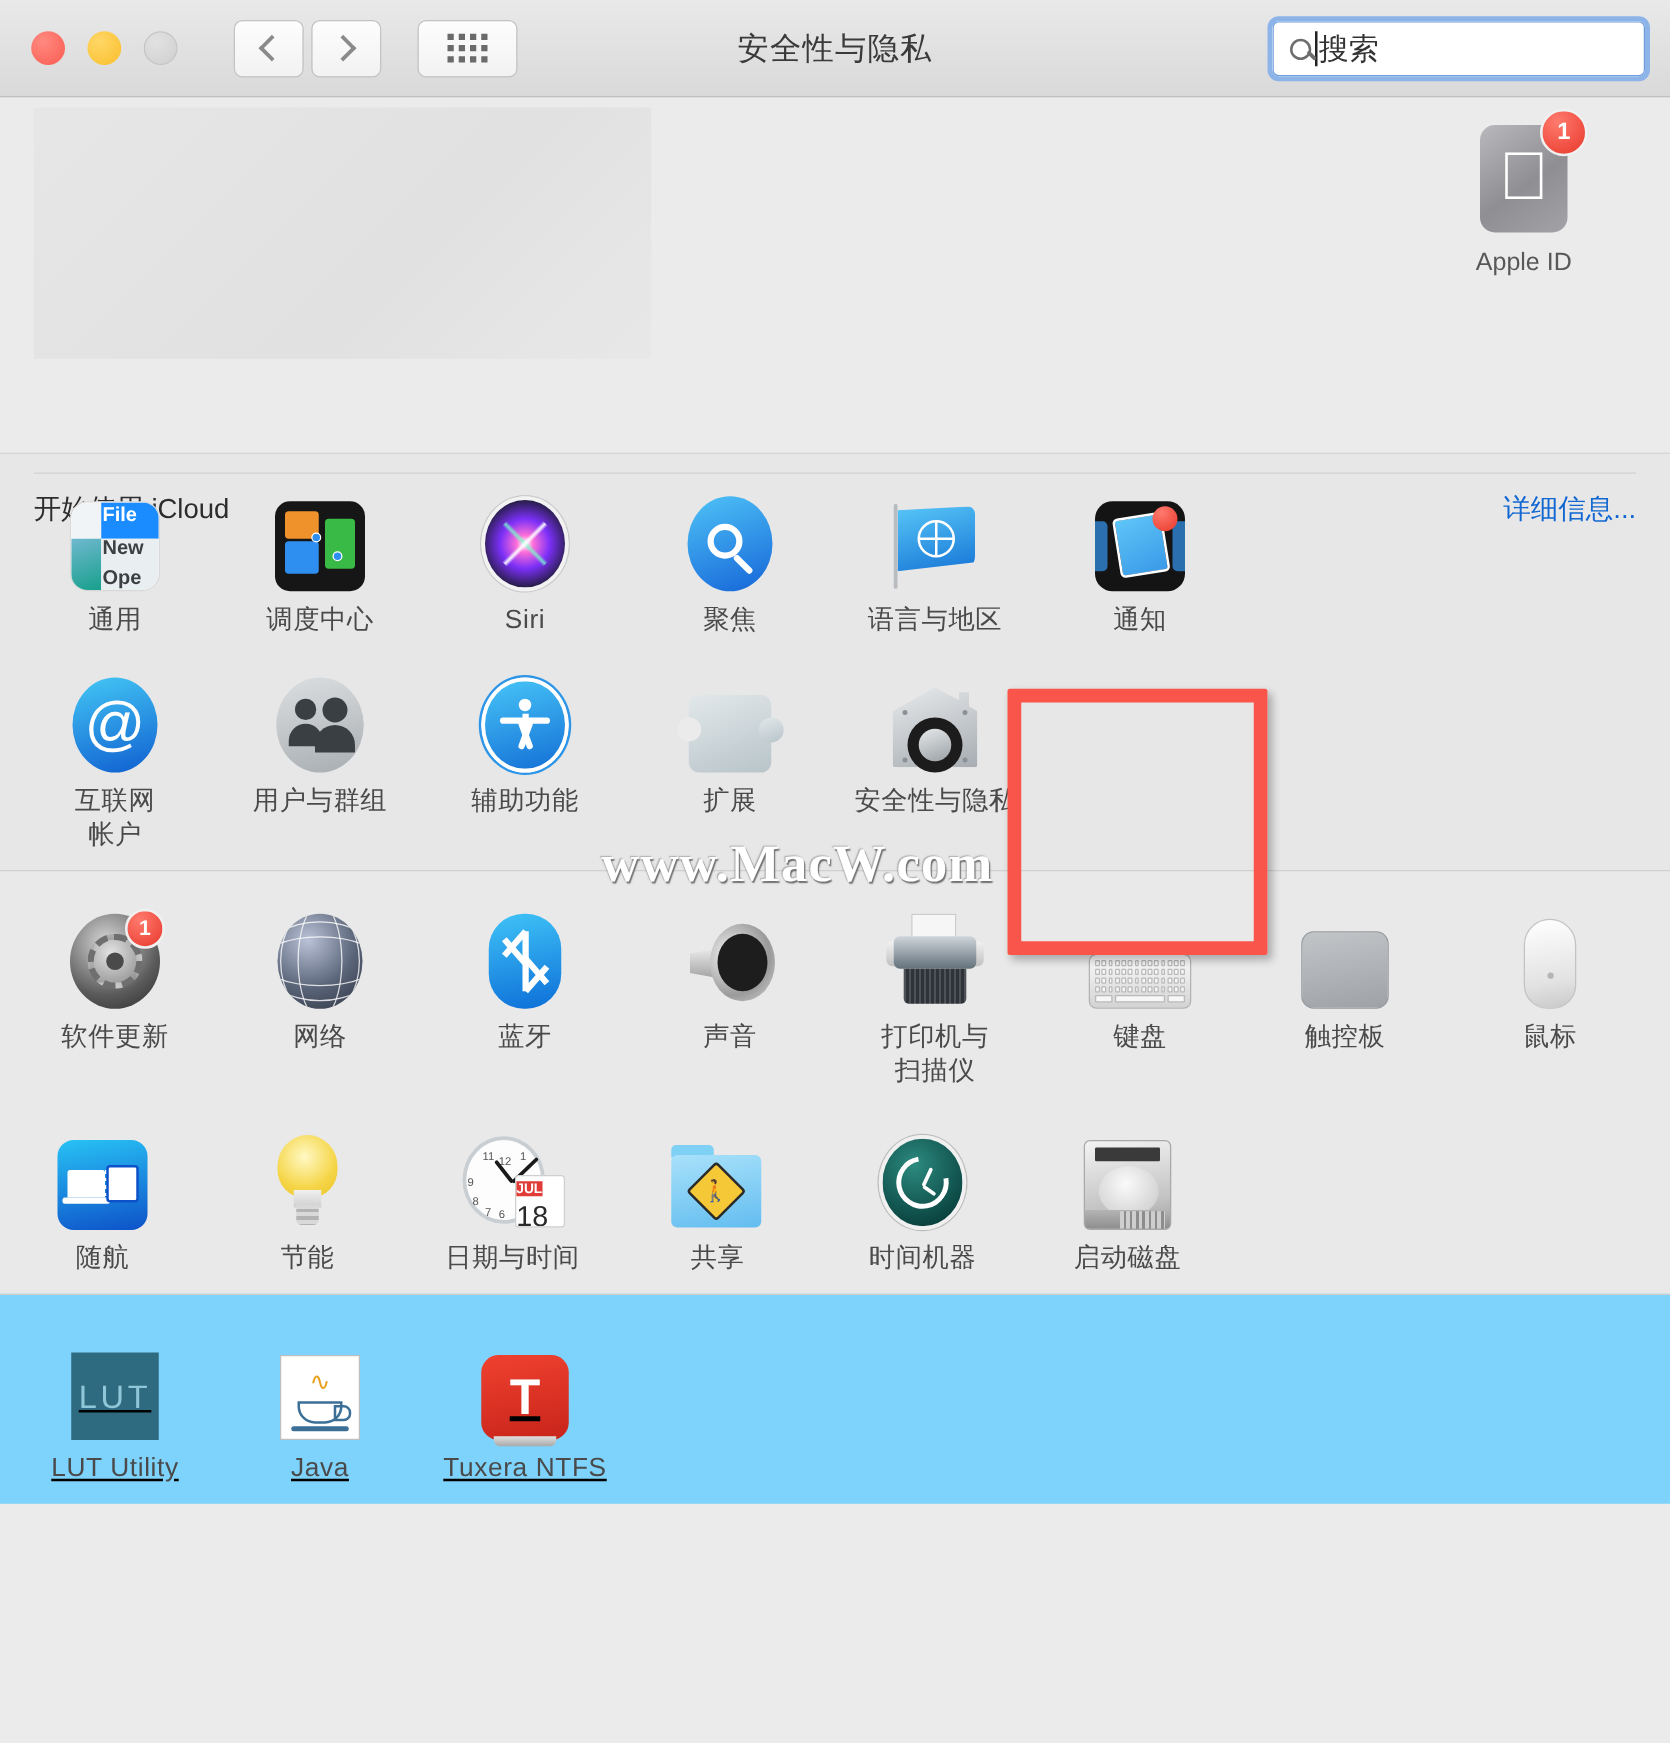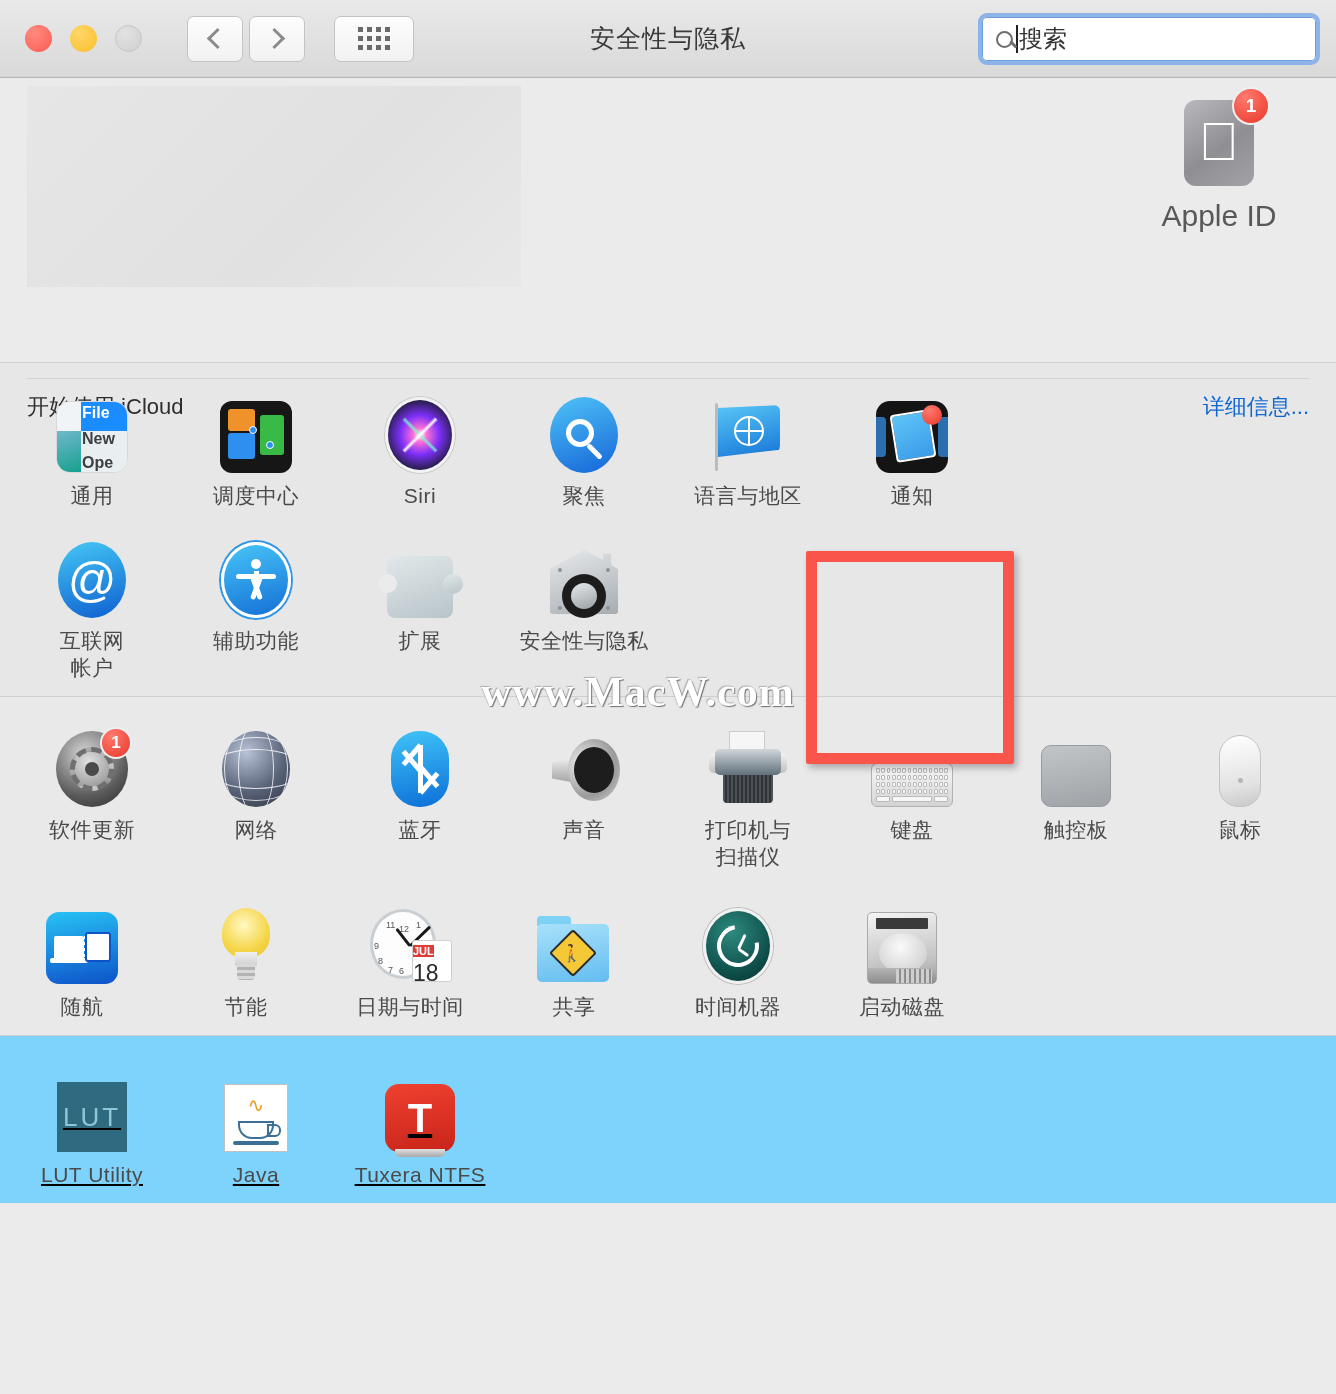--- a/index.html
+++ b/index.html
@@ -42,21 +42,21 @@
   .dotgrid i { width: 5px; height: 5px; background: #6a6a6a; display: block; }
 
   .win-title {
     position: absolute; left: 0; right: 0; text-align: center;
     font-size: 25px; color: #3a3a3a; letter-spacing: 1px;
     pointer-events: none;
   }
 
   .search-wrap {
     position: absolute; right: 16px; top: 13px;
-    width: 342px; height: 52px;
+    width: 306px; height: 52px;
     border-radius: 9px;
     border: 4px solid #8cb4e8;
     background: #fff;
     display: flex; align-items: center;
     padding: 0 10px;
     box-shadow: 0 0 0 1px #6f9ede inset;
   }
   .mag {
     width: 17px; height: 17px; border: 2.5px solid #6e6e6e; border-radius: 50%;
     position: relative; flex: 0 0 auto; margin-left: 4px;
@@ -86,21 +86,21 @@
   }
   .apple-glyph { font-size: 54px; color: #fff; line-height: 1; margin-top: -4px; }
   .badge {
     position: absolute; border-radius: 50%;
     background: radial-gradient(circle at 35% 25%, #ff7a6e, #e8382a);
     color: #fff; font-size: 19px; font-weight: bold;
     display: flex; align-items: center; justify-content: center;
     border: 2px solid #f0f0f0;
   }
   .appleid-icon .badge { width: 38px; height: 38px; top: -13px; right: -16px; }
-  .appleid-label { margin-top: 13px; font-size: 30px; color: #585858; }
+  .appleid-label { margin-top: 13px; font-size: 20px; color: #585858; }
 
   .banner-sep { position: absolute; left: 27px; right: 27px; top: 300px; height: 1px; background: #d2d2d2; }
   .icloud-row {
     position: absolute; left: 0; right: 0; top: 314px;
     display: flex; align-items: center; justify-content: space-between;
     padding: 0 27px;
   }
   .icloud-text { font-size: 22px; color: #2d2d2d; }
   .icloud-more { font-size: 22px; color: #1167d2; cursor: default; }
 
@@ -606,20 +606,31 @@
 
   <div class="row" style="margin-top:14px">
     <div class="cell pad-left">
       <div class="ico-wrap">
           <div class="i-internet">@</div>
         </div>
       <div class="cap" style="white-space:pre-line">互联网
 帐户</div>
     </div>
 
+    <div class="cell">
+      <div class="ico-wrap">
+        <div class="i-users">
+            <span class="p h1"></span>
+            <span class="p b1"></span>
+            <span class="p h2"></span>
+            <span class="p b2"></span>
+          </div>
+      </div>
+      <div class="cap" style="white-space:pre-line">用户与群组</div>
+    </div>
 
     <div class="cell">
       <div class="ico-wrap">
         <div class="i-access">
             <span class="head"></span>
             <span class="arms"></span>
             <span class="torso"></span>
             <span class="legs l1"></span>
             <span class="legs l2"></span>
           </div>

